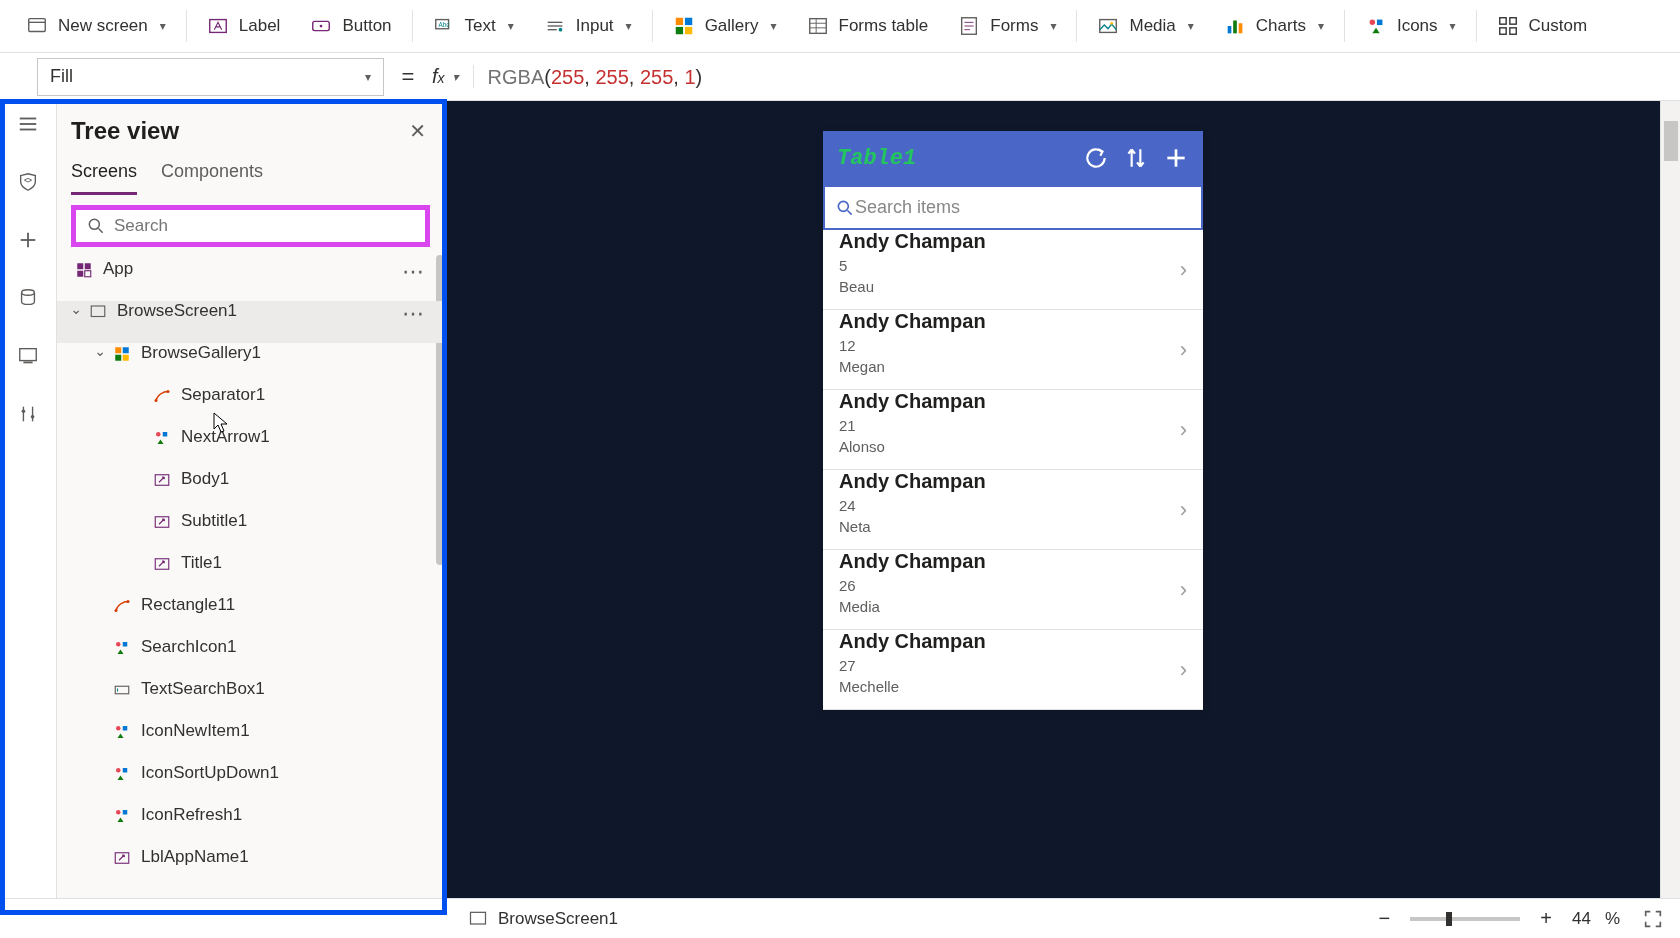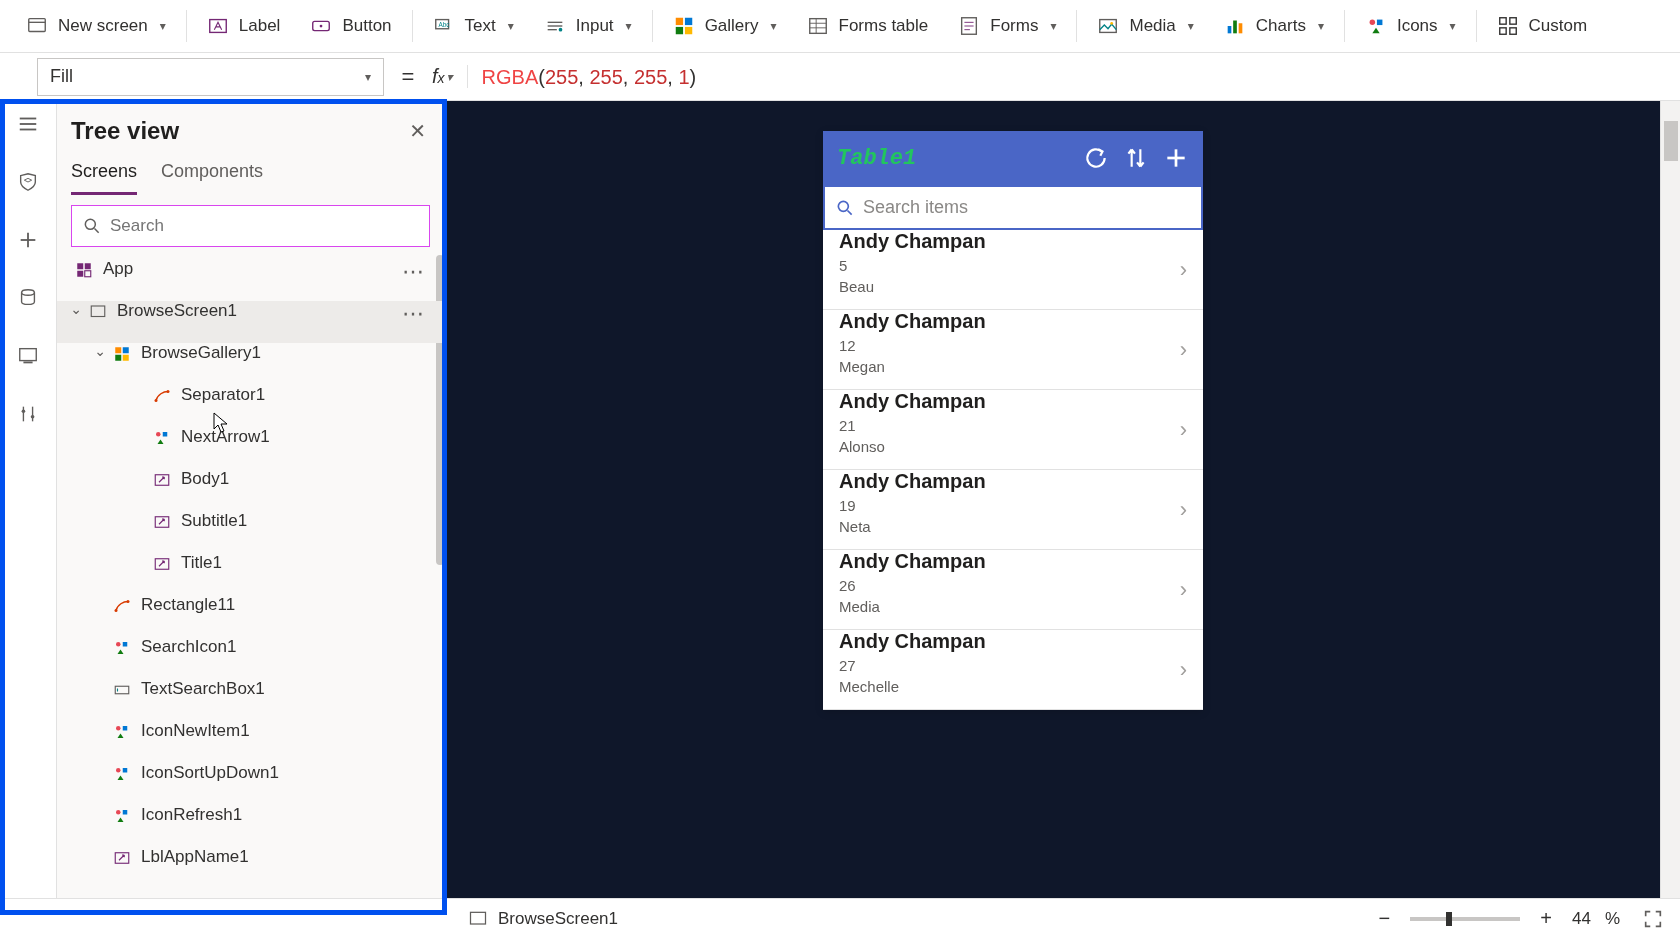--- a/index.html
+++ b/index.html
@@ -10,23 +10,23 @@
 .tb-group{display:flex;align-items:center;gap:10px;padding:6px 14px;cursor:pointer;border-radius:2px}
 .tb-sep{width:1px;height:32px;background:#e1e1e1;margin:0 4px}
 .tb-ico{width:22px;height:22px;display:inline-flex;align-items:center;justify-content:center}
 .tb-ico svg{width:22px;height:22px}
 .chev{font-size:12px;color:#605e5c;margin-left:2px}
 
 
 .propbar{height:48px;border-bottom:1px solid #e1e1e1;display:flex;align-items:center}
 .prop-dd{width:347px;height:38px;margin-left:37px;border:1px solid #c8c6c4;display:flex;align-items:center;justify-content:space-between;padding:0 12px;font-size:18px;color:#323130;cursor:pointer}
 .eq{width:48px;text-align:center;font-size:22px;color:#323130}
-.fx{display:flex;align-items:center;font-style:italic;font-size:20px;color:#323130;padding-right:14px;border-right:1px solid #e1e1e1;cursor:pointer}
+.fx{display:flex;align-items:center;gap:6px;font-style:italic;font-size:20px;color:#323130;padding-right:14px;border-right:1px solid #e1e1e1;cursor:pointer}
 .formula{flex:1;padding:0 14px;font-family:Consolas,monospace;font-size:20px}
-.fn{color:#ef4444}
+.fn{color:#737373}
 .paren{color:#323130}
 .num{color:#c53030}
 
 
 .main{display:flex;height:calc(938px - 53px - 48px - 40px)}
 
 
 .rail{width:57px;background:#fff;border-right:1px solid #e1e1e1;display:flex;flex-direction:column;align-items:center;padding-top:10px;gap:32px}
 .rail-btn{width:26px;height:26px;display:flex;align-items:center;justify-content:center;cursor:pointer;color:#605e5c}
 .rail-btn svg{width:22px;height:22px}
@@ -34,21 +34,21 @@
 
 .tree-wrap{width:387px;position:relative}
 .tree-border{position:absolute;left:-57px;top:-2px;width:447px;height:816px;border:5px solid #0050ef;pointer-events:none;z-index:50}
 .tree{background:#faf9f8;height:100%;padding:12px 0 0 0}
 .tree-head{display:flex;align-items:center;justify-content:space-between;padding:4px 18px 10px 14px}
 .tree-title{font-size:24px;font-weight:600;color:#201f1e}
 .close{font-size:20px;color:#605e5c;cursor:pointer}
 .tabs{display:flex;gap:24px;padding:0 14px;font-size:18px}
 .tab{padding:6px 0 10px;cursor:pointer;color:#605e5c}
 .tab.active{color:#201f1e;border-bottom:3px solid #742774;font-weight:500}
-.search{margin:10px 14px 8px;height:42px;border:1px solid #d946ef;background:#fff;display:flex;align-items:center;gap:8px;padding:0 10px}
+.search{margin:10px 14px 8px;height:42px;border:5px solid #d946ef;background:#fff;display:flex;align-items:center;gap:8px;padding:0 10px}
 .search svg{width:20px;height:20px;color:#605e5c}
 .search input{border:0;outline:0;flex:1;font-size:17px;color:#323130;background:transparent}
 .tree-list{padding:4px 0 0 0;overflow:auto;position:relative}
 .tree-scroll{position:absolute;right:0;top:0;width:8px;height:310px;background:#c8c6c4;border-radius:4px}
 .row{display:flex;height:42px;padding:0 14px 0 8px;font-size:17px;color:#323130;cursor:pointer;position:relative}
 .row.sel{background:#edebe9}
 .row .exp{width:22px;text-align:center;color:#605e5c;font-size:14px}
 .row .ico{width:22px;height:22px;margin-right:8px;display:inline-flex;align-items:center;justify-content:center}
 .row .dots{position:absolute;right:18px;color:#605e5c;font-size:22px;letter-spacing:2px}
 .ind-0{padding-left:8px}
@@ -58,21 +58,21 @@
 .cursor-img{position:absolute;left:155px;top:310px;width:20px;height:24px;z-index:60;pointer-events:none}
 
 
 .canvas{flex:1;background:#0f172a;position:relative;overflow:hidden}
 .cv-scroll{position:absolute;right:0;top:0;width:20px;height:100%;background:#f3f2f1;border-left:1px solid #e1e1e1}
 .cv-scroll .thumb{position:absolute;left:3px;top:20px;width:14px;height:40px;background:#c8c6c4}
 .phone{position:absolute;left:379px;top:30px;width:380px;background:#fff;box-shadow:0 2px 8px rgba(0,0,0,.15)}
 .ph-header{height:54px;background:#4a66c6;display:flex;align-items:center;padding:0 14px;gap:14px}
 .ph-title{flex:1;font-family:"Courier New",monospace;font-style:italic;font-size:22px;font-weight:bold;color:#22c55e}
 .ph-ico{width:26px;height:26px;color:#fff;cursor:pointer}
-.ph-search{height:45px;border:2px solid #4a66c6;margin:0;display:flex;align-items:center;padding:0 10px;gap:8px;background:#fff}
+.ph-search{height:45px;border:2px solid #4a66c6;margin:0;display:flex;align-items:center;padding:0 10px;background:#fff}
 .ph-search svg{width:20px;height:20px;color:#4a66c6}
 .ph-search-txt{color:#8a8886;font-size:18px}
 .ph-list{}
 .ph-item{padding:0 16px 14px;border-bottom:1px solid #e1e1e1;position:relative}
 .ph-item-title{font-size:20px;font-weight:600;color:#201f1e}
 .ph-item-num{font-size:15px;color:#605e5c;margin-top:4px}
 .ph-item-sub{font-size:15px;color:#605e5c;margin-top:4px}
 .ph-arrow{position:absolute;right:16px;top:50%;transform:translateY(-50%);color:#a19f9d;font-size:22px}
 
 
@@ -516,21 +516,21 @@
             <div class="ph-arrow">›</div>
           </div>
           <div class="ph-item">
             <div class="ph-item-title">Andy Champan</div>
             <div class="ph-item-num">21</div>
             <div class="ph-item-sub">Alonso</div>
             <div class="ph-arrow">›</div>
           </div>
           <div class="ph-item">
             <div class="ph-item-title">Andy Champan</div>
-            <div class="ph-item-num">19</div>
+            <div class="ph-item-num">24</div>
             <div class="ph-item-sub">Neta</div>
             <div class="ph-arrow">›</div>
           </div>
           <div class="ph-item">
             <div class="ph-item-title">Andy Champan</div>
             <div class="ph-item-num">26</div>
             <div class="ph-item-sub">Media</div>
             <div class="ph-arrow">›</div>
           </div>
           <div class="ph-item">

